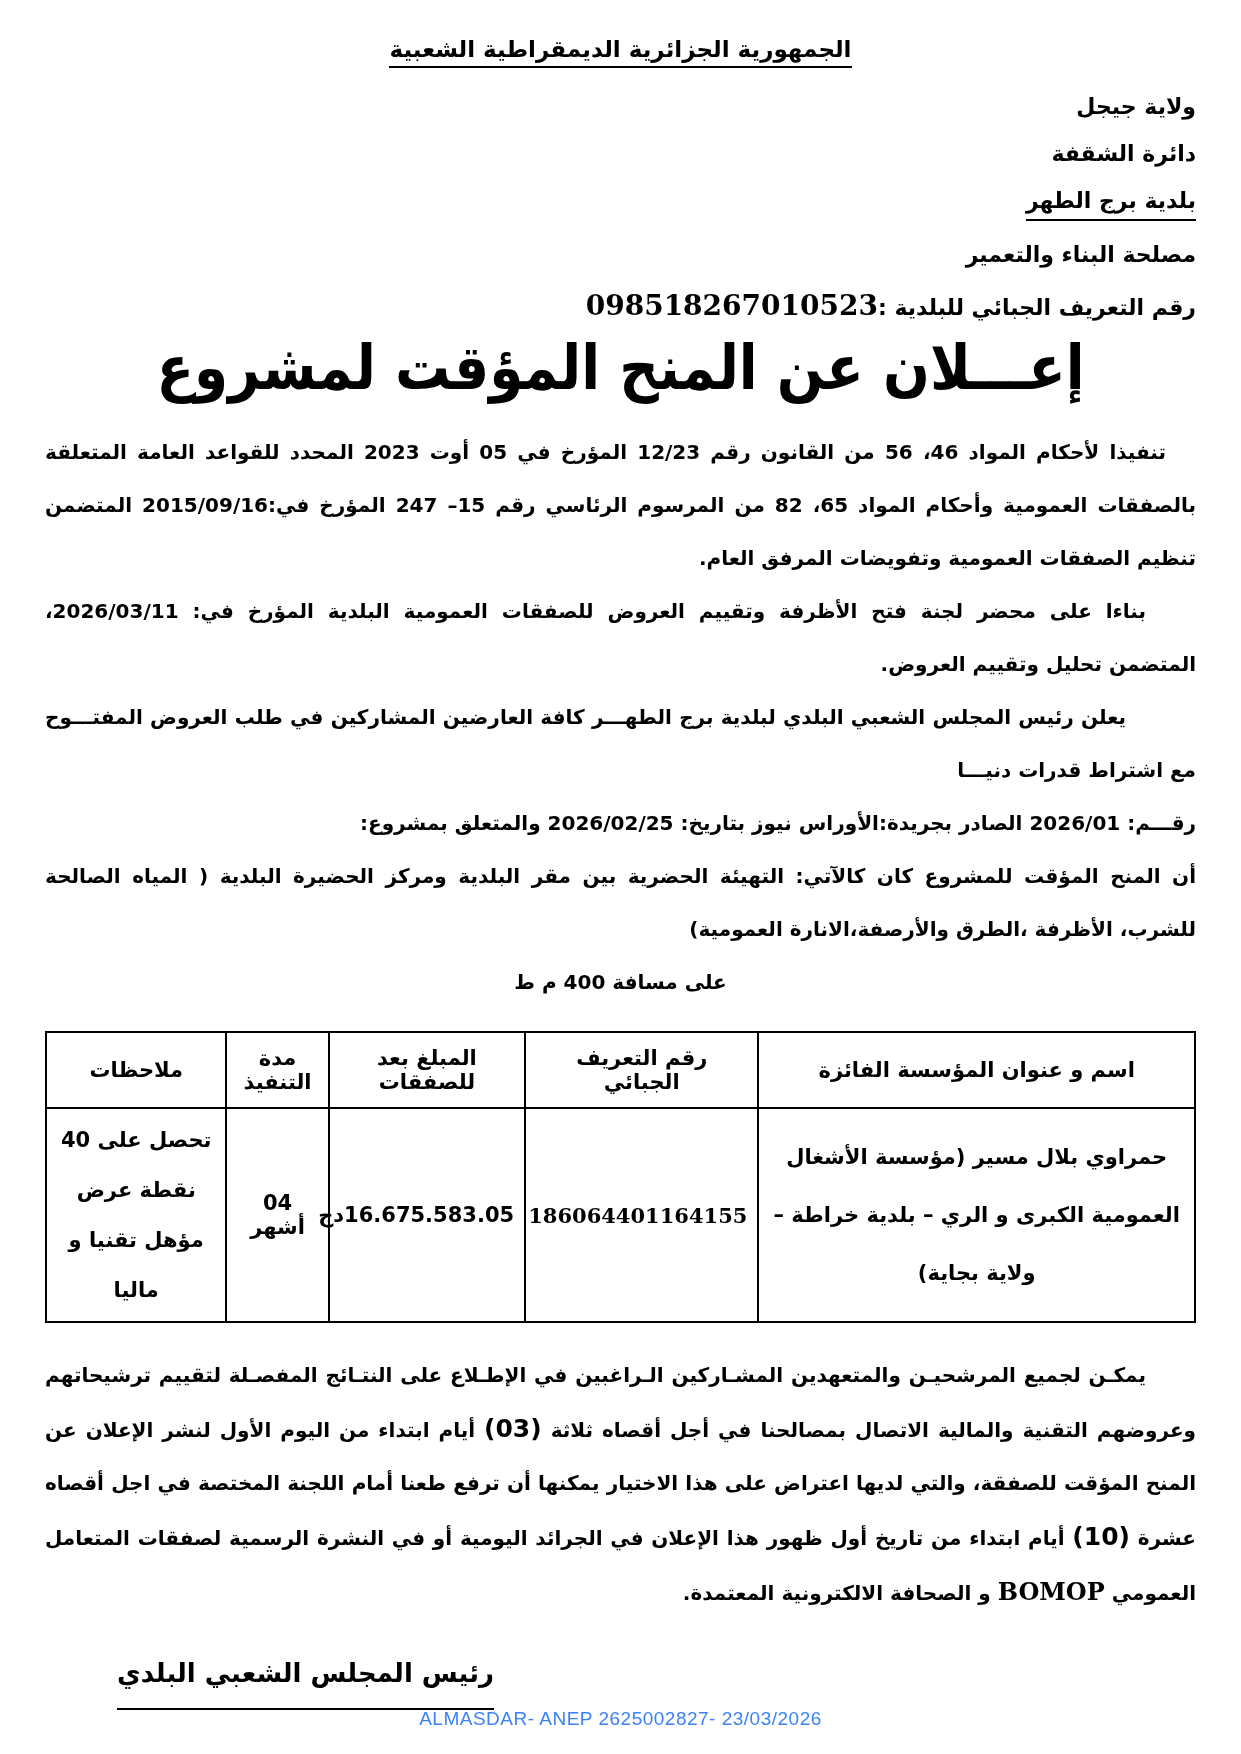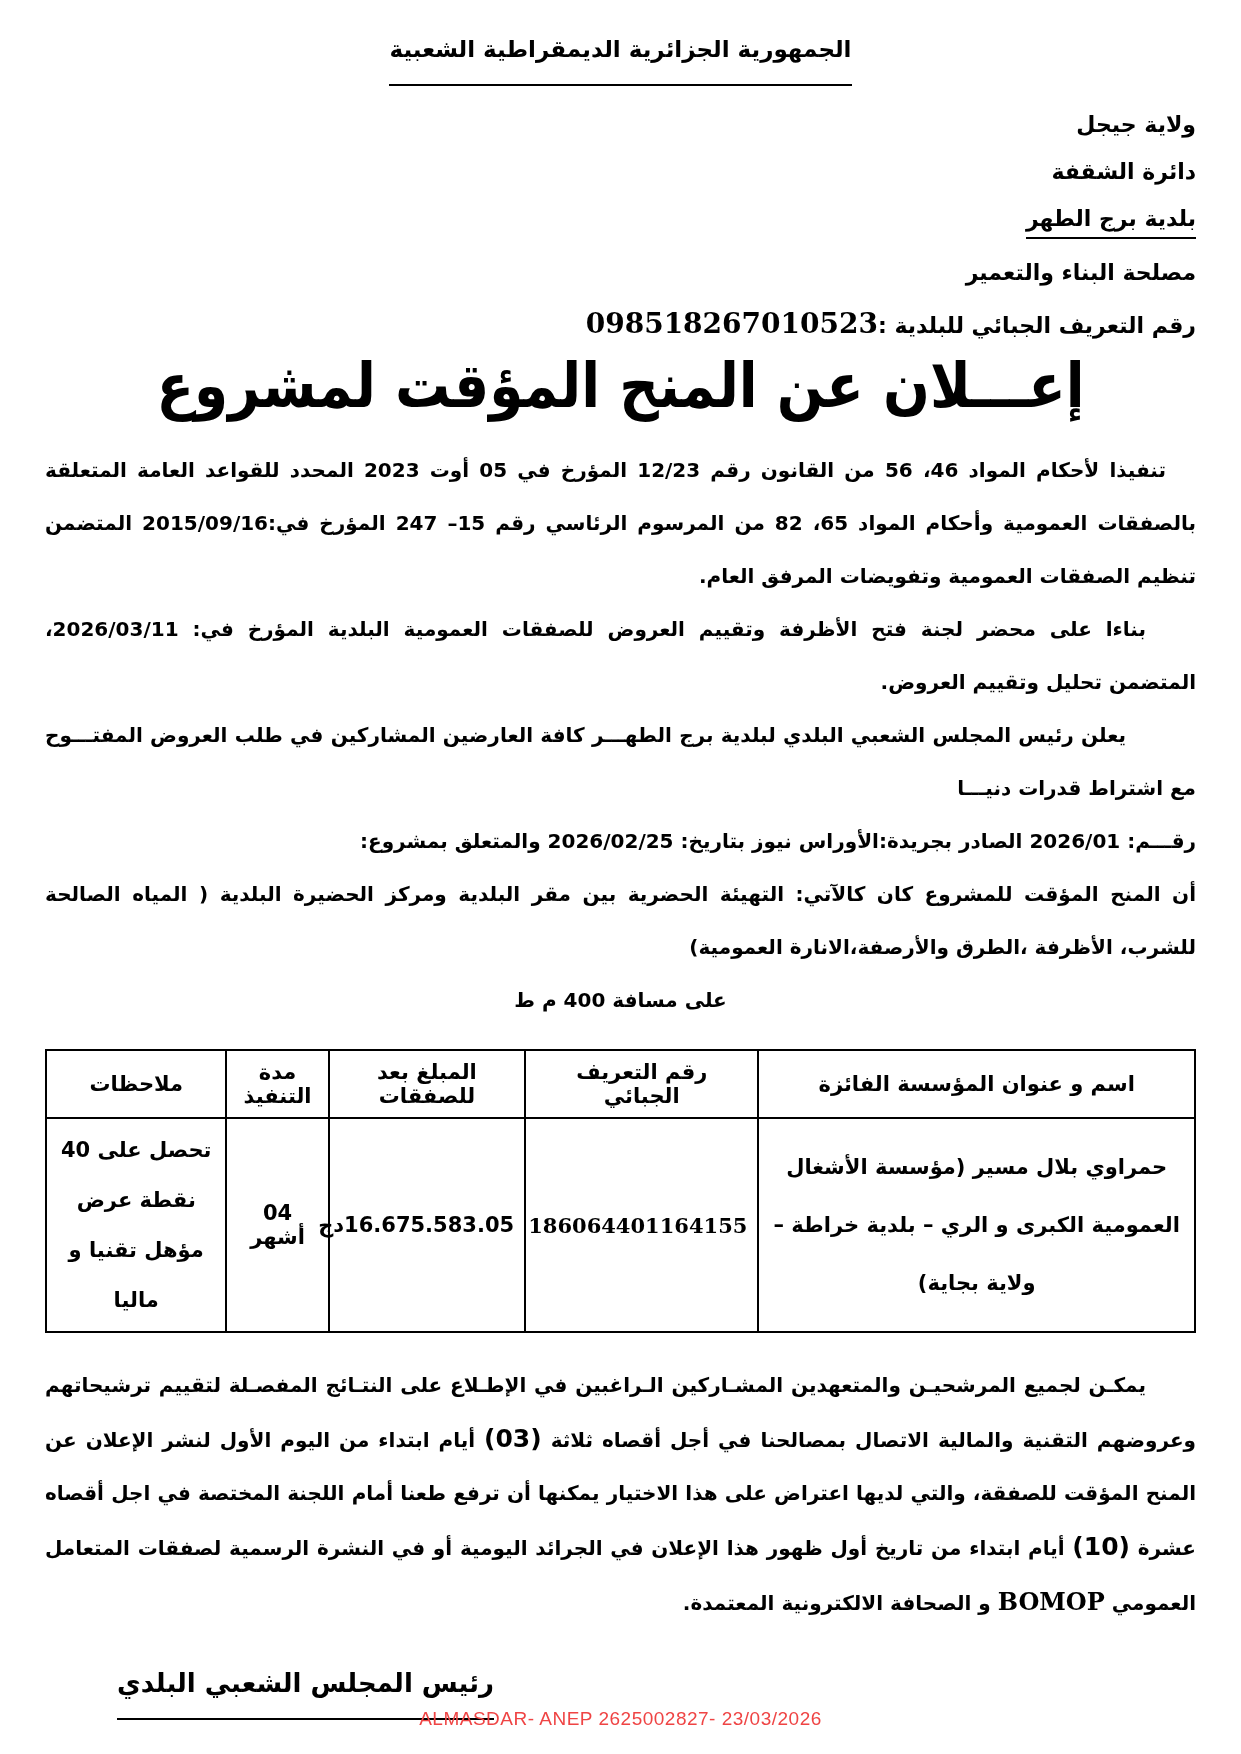--- a/index.html
+++ b/index.html
@@ -17,21 +17,21 @@
   }
   .country-header {
     text-align: center;
     font-size: 23px;
     font-weight: bold;
     margin: 0 0 26px 0;
   }
   .country-header .underlined {
     display: inline-block;
     border-bottom: 2.5px solid #000;
-    padding-bottom: 22px;
+    padding-bottom: 4px;
   }
   .letterhead { font-size: 22px; font-weight: bold; }
   .letterhead .lh-line { margin: 0 0 21px 0; line-height: 26px; }
   .letterhead .underlined {
     display: inline-block;
     border-bottom: 2.5px solid #000;
     padding-bottom: 5px;
   }
   .taxline { font-size: 22px; font-weight: bold; margin: 0 0 4px 0; }
   .taxline .tax-num { font-size: 28px; font-family: "DejaVu Serif", serif; letter-spacing: 0.5px; }
@@ -63,21 +63,21 @@
   }
   table.award th, table.award td {
     border: 2px solid #000;
     text-align: center;
     vertical-align: middle;
     font-size: 21px;
     font-weight: bold;
     padding: 6px 10px;
     box-sizing: border-box;
   }
-  table.award th { height: 68px; }
+  table.award th { height: 76px; }
   table.award td { height: 158px; }
   .col-winner  { width: 38%; }
   .col-taxid   { width: 20.3%; }
   .col-amount  { width: 17.1%; }
   .col-duration{ width: 8.9%; }
   .col-notes   { width: 15.7%; }
   td.winner-cell { line-height: 58px; padding: 4px 16px; }
   td.taxid-cell  { font-size: 26px; font-family: "DejaVu Serif", serif; margin-left: 32px; }
   td.amount-cell { font-size: 23px; }
   td.notes-cell  { line-height: 50px; }
@@ -100,21 +100,21 @@
   .footer {
     position: absolute;
     left: 0;
     top: 1708px;
     width: 100%;
     text-align: center;
     direction: ltr;
     font-family: "Liberation Sans", sans-serif;
     font-size: 19px;
     font-weight: normal;
-    color: #ef4444;
+    color: #3b82f6;
     letter-spacing: 0.5px;
   }
 </style>
 </head>
 <body>
 
 <div class="page" lang="ar">
 
   <div class="country-header">
     <span class="underlined">الجمهورية الجزائرية الديمقراطية الشعبية</span>

